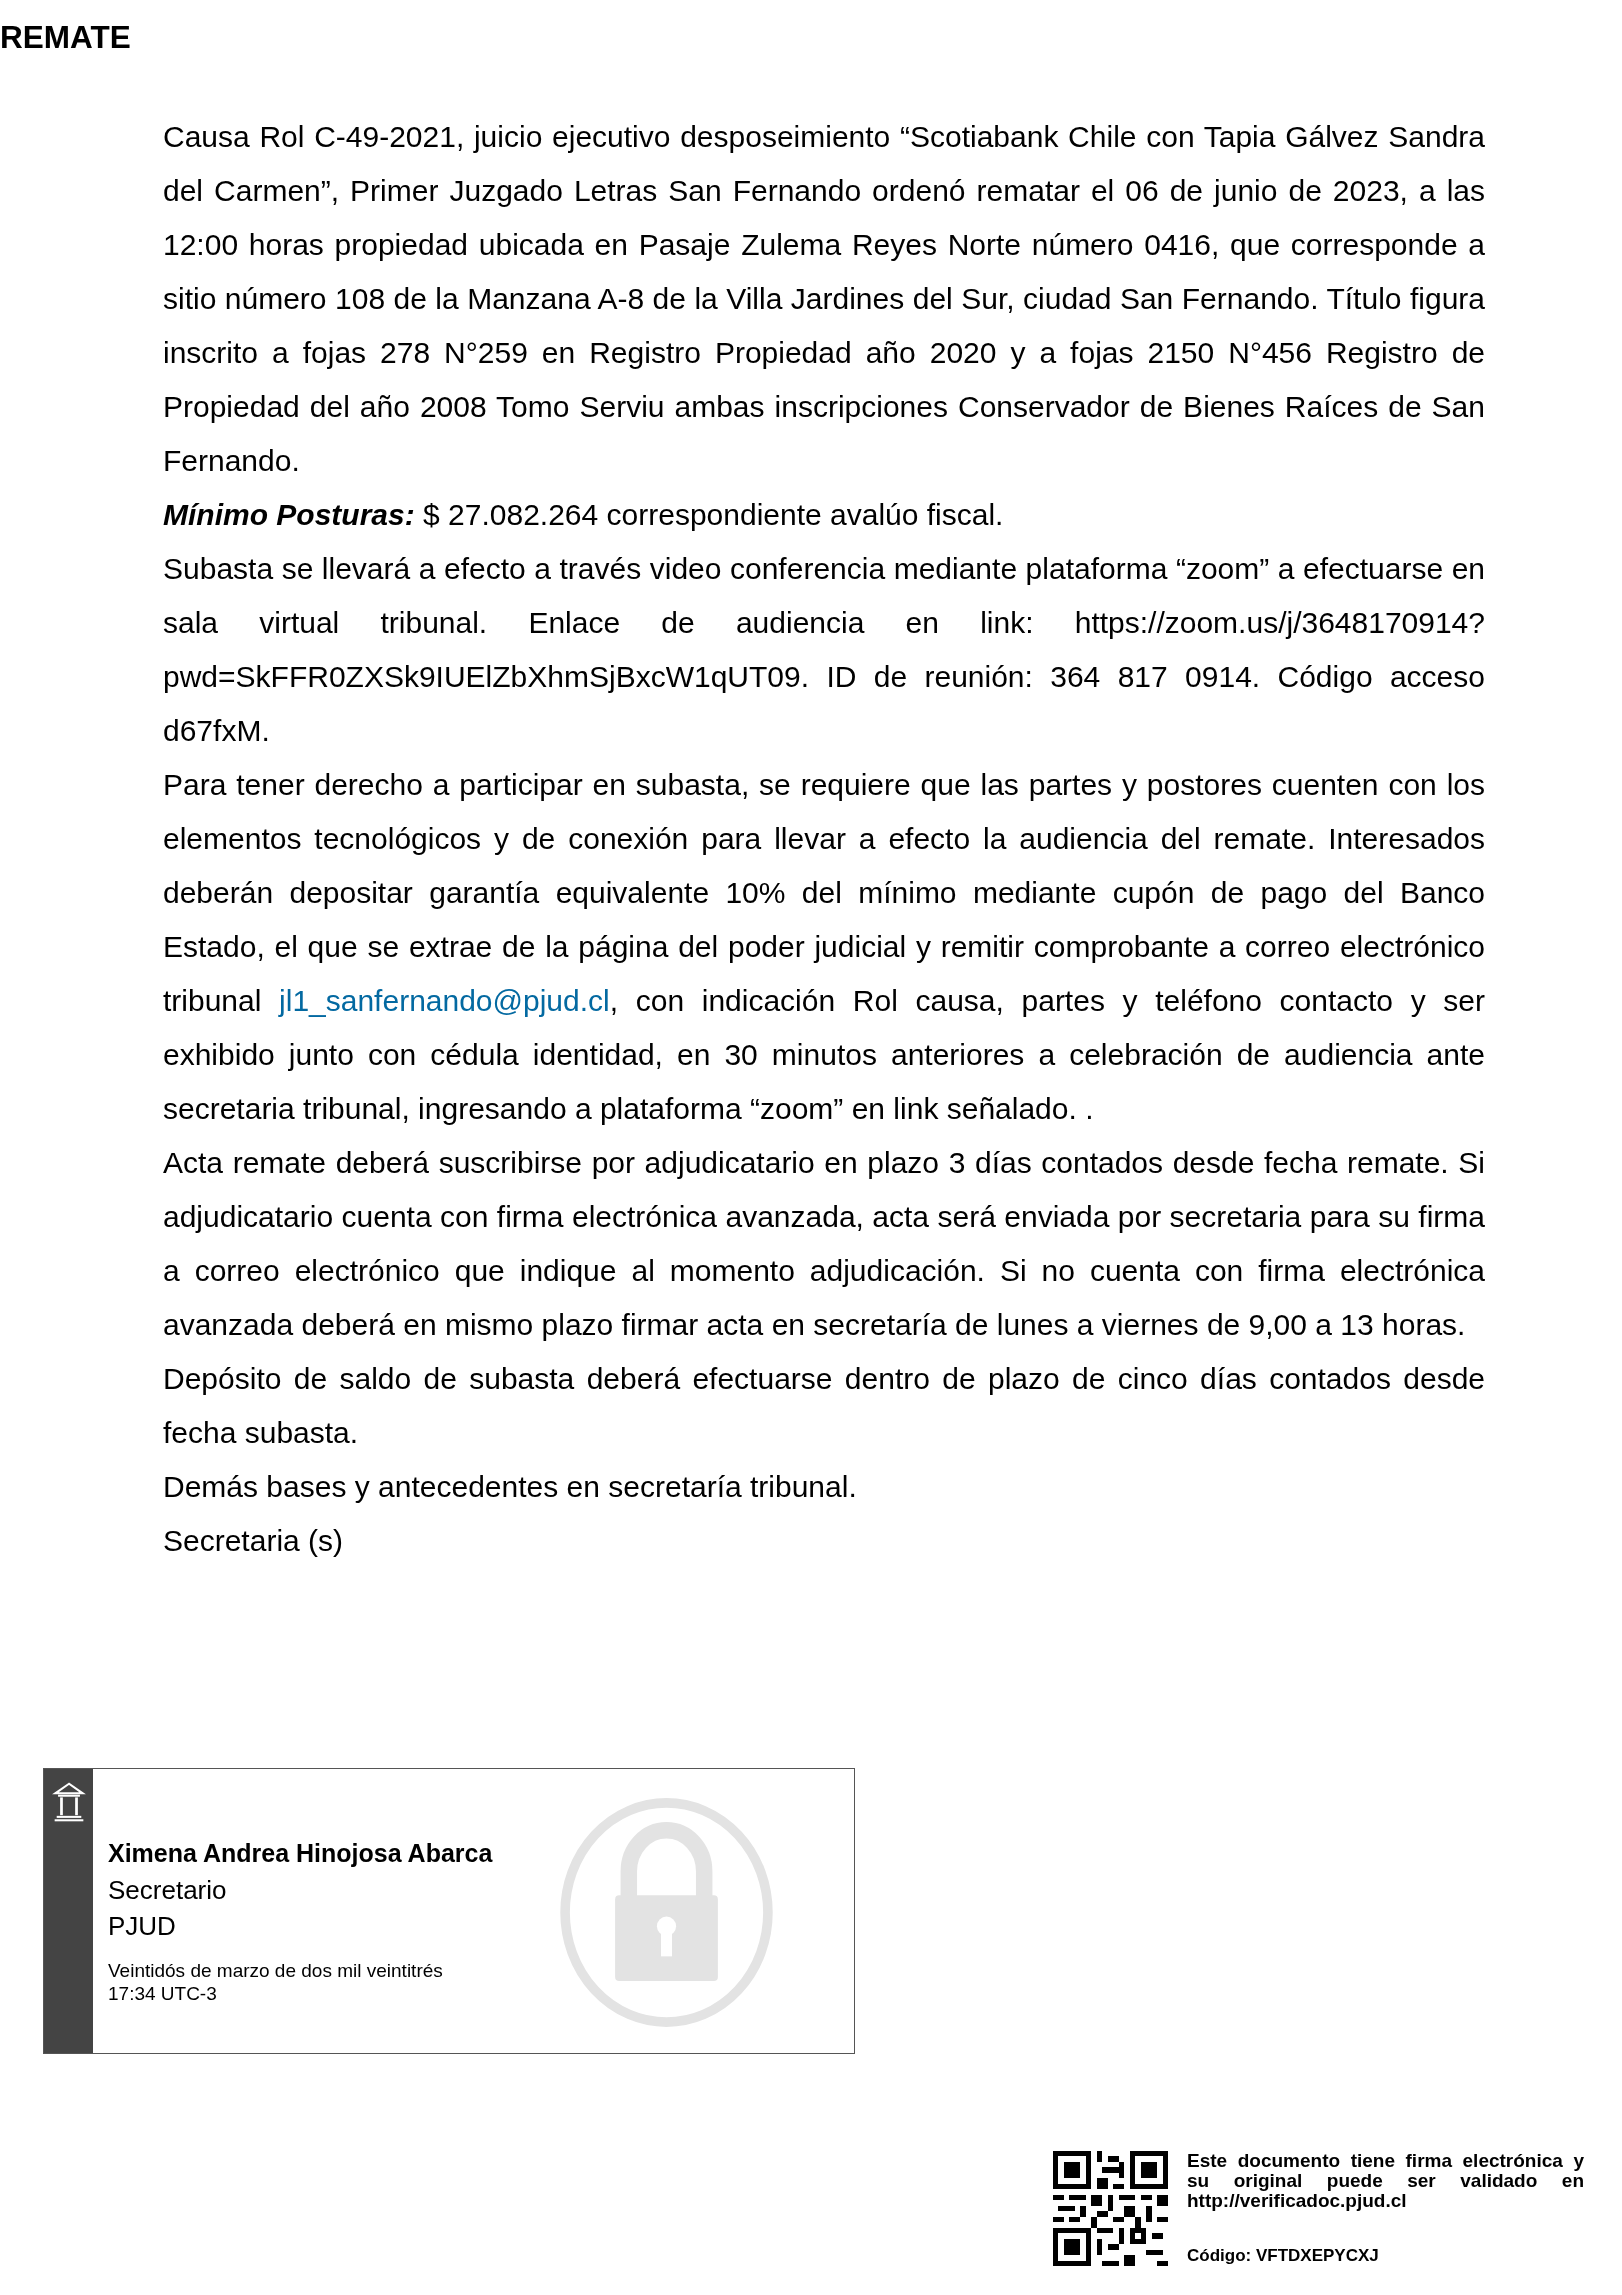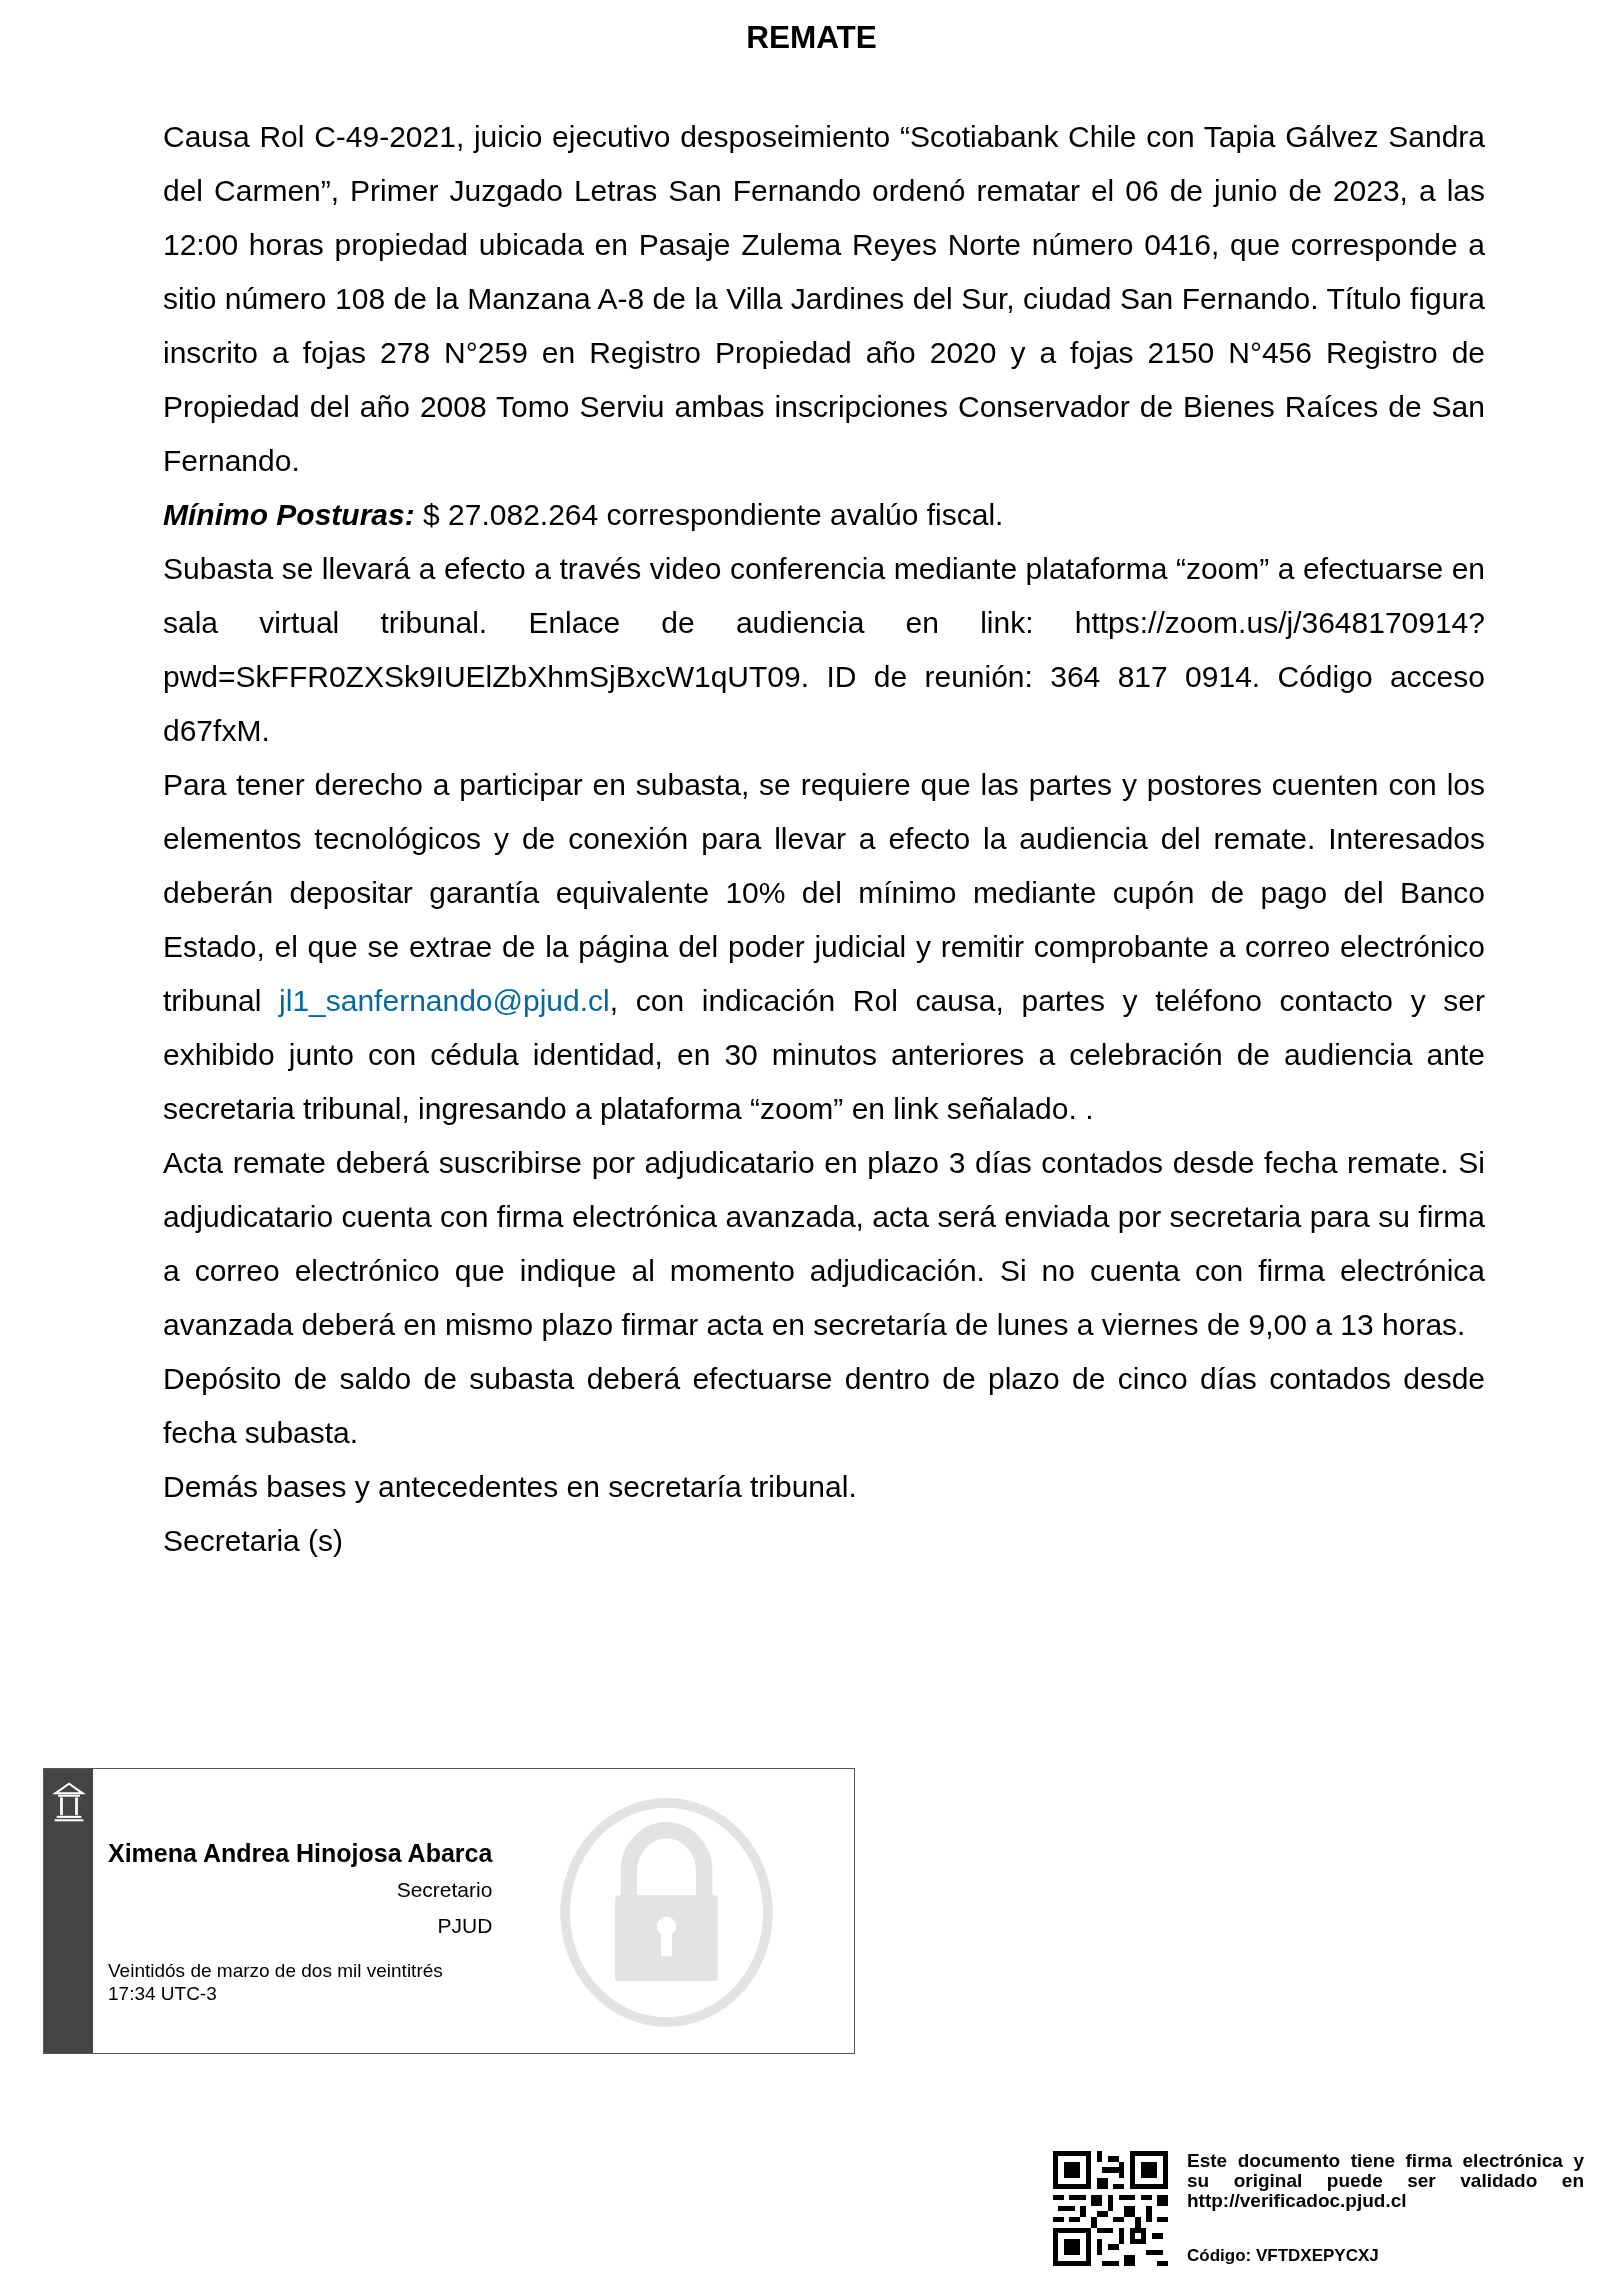--- a/index.html
+++ b/index.html
@@ -1,31 +1,31 @@
 <!DOCTYPE html>
 <html style="font-size:11px"><head>
 <meta charset="utf-8">
 <style>
   html, body { margin: 0; padding: 0; background: #ffffff; }
   body { width: 1623px; height: 2295px; position: relative; overflow: hidden;
          font-family: "Liberation Sans", sans-serif; color: #000; }
-  .title { position: absolute; top: 19px; left: 0; width: 1623px; text-align: center;
+  .title { position: absolute; top: 19px; left: 0; width: 1623px; text-align: left;
            font-weight: bold; font-size: 31.5px; line-height: 36px; }
   .body { position: absolute; top: 110px; left: 163px; width: 1322px;
           font-size: 30px; line-height: 54px; text-align: justify; }
   .body p { margin: 0; }
   .body .bold { font-weight: bold; font-style: italic; }
   .body a { color: #0369a1; }
   .sigbox { position: absolute; left: 43px; top: 1768px; width: 812px; height: 286px;
             border: 1.4px solid #555; background: #fff; box-sizing: border-box; }
   .sigbar { position: absolute; left: 0; top: 0; width: 49px; height: 100%; background: #444; }
   .courthouse { position: absolute; left: 6.9px; top: 12.3px; width: 36px; height: 41px; }
   .sigtext { position: absolute; left: 64px; top: 65px; }
   .signame { font-weight: bold; font-size: 25px; line-height: 38px; }
-  .sigrole { font-size: 21px; line-height: 36px; text-align: right; }
+  .sigrole { font-size: 26px; line-height: 36px; }
   .sigdate { font-size: 19px; line-height: 23px; margin-top: 15px; }
   .lock { position: absolute; left: 499px; top: 27px; width: 247px; height: 233px; }
   .verify { position: absolute; left: 1053px; top: 2151px; width: 534px; height: 123px; font-weight: bold; }
   .qr { position: absolute; left: 0; top: 0; width: 115px; height: 115px; }
   .vtext { position: absolute; left: 134px; top: 0; width: 397px; font-size: 19px; line-height: 20px;
            text-align: justify; }
   .vcode { position: absolute; left: 134px; top: 95px; font-size: 17px; }
 </style>
 </head>
 <body>

